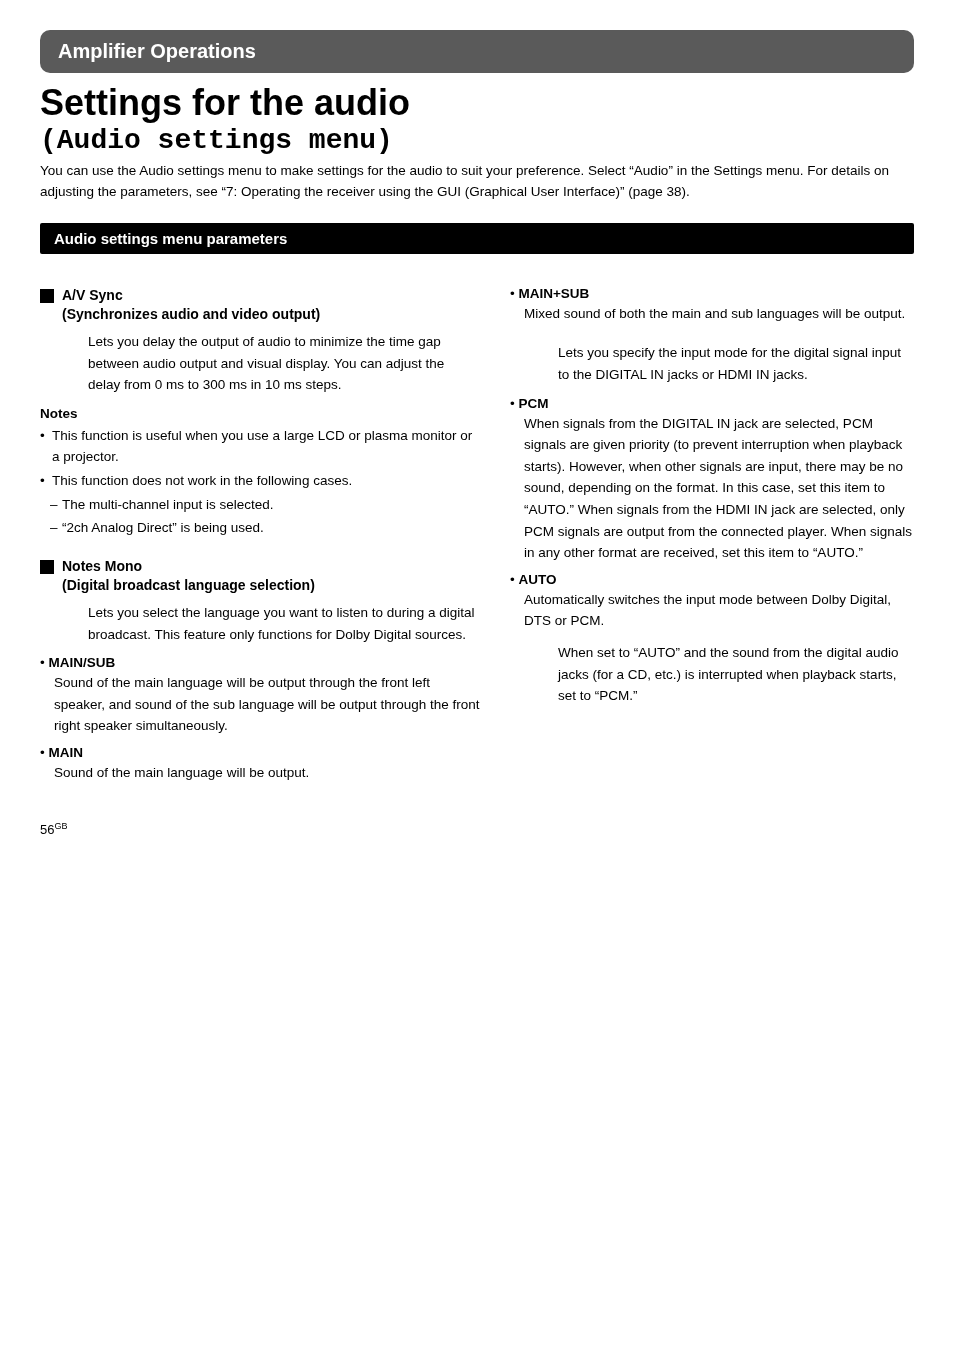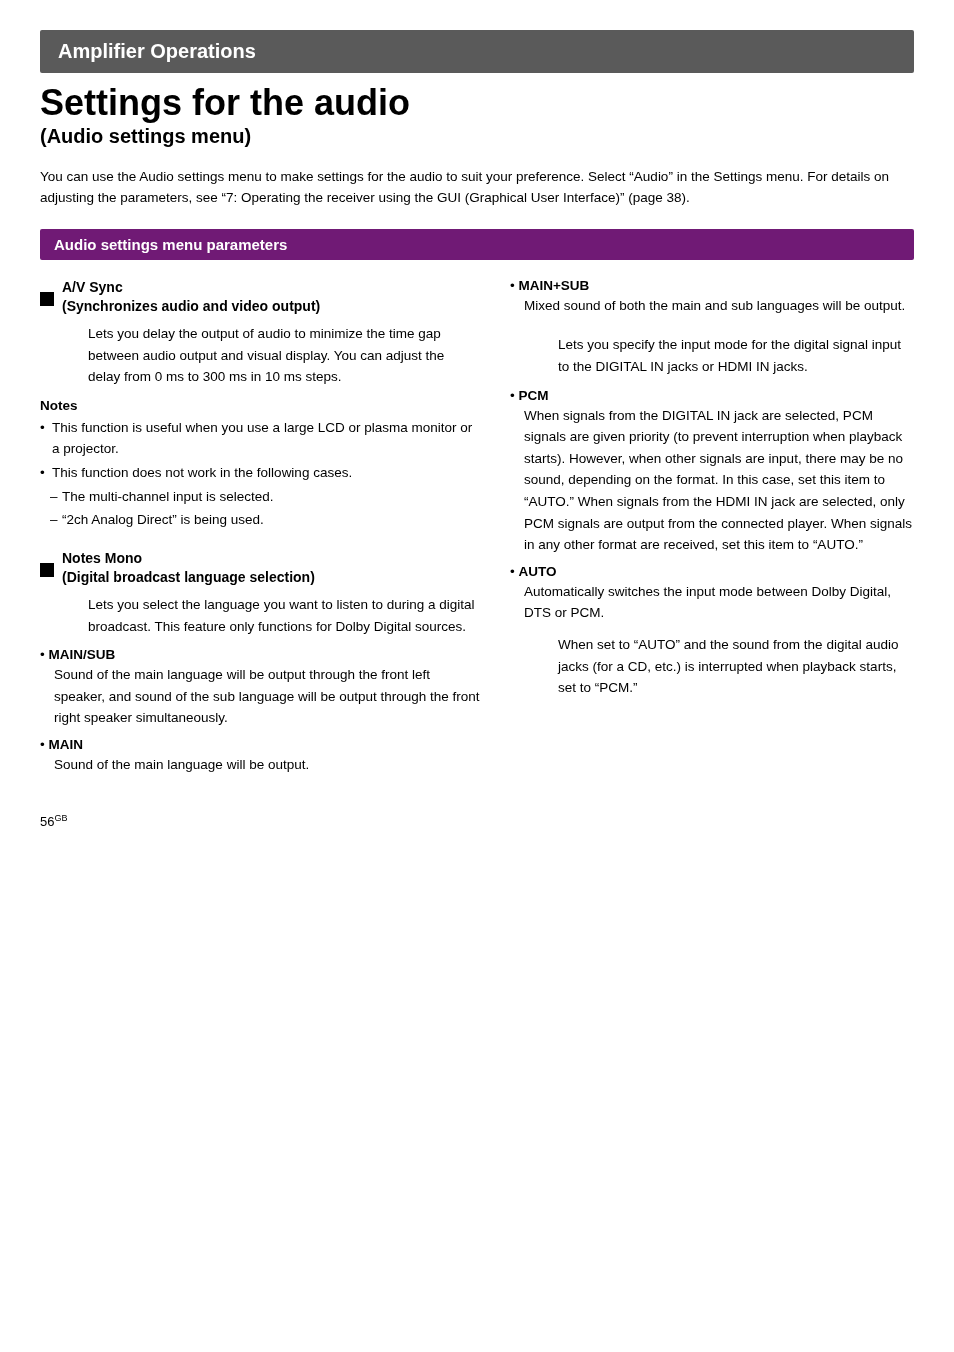--- a/index.html
+++ b/index.html
@@ -13,70 +13,71 @@
       padding: 30px 40px 40px 40px;
     }
 
     .amplifier-header {
       background: #5a5a5a;
       color: #ffffff;
       padding: 10px 18px;
       font-size: 20px;
       font-weight: bold;
       margin-bottom: 10px;
-      border-radius: 2px;
+      border-radius: 10px;
     }
 
     .main-title {
       font-size: 36px;
       font-weight: bold;
       line-height: 1.1;
       margin-top: 8px;
       margin-bottom: 2px;
     }
 
     .sub-title {
-      font-size: 20px;
-      font-weight: bold;
-      margin-bottom: 18px;
+      font-size: 28px;
+      font-weight: bold;
+      margin-bottom: 4px;
+      font-family: Liberation Mono, monospace;
     }
 
     .intro-text {
       font-size: 13.5px;
       line-height: 1.6;
       margin-bottom: 20px;
     }
 
     .section-bar {
-      background: #701a75;
+      background: #000000;
       color: #ffffff;
       font-size: 15px;
       font-weight: bold;
       padding: 7px 14px;
-      margin-bottom: 18px;
+      margin-bottom: 32px;
       border-radius: 2px;
     }
 
     .two-col {
       display: flex;
       gap: 30px;
     }
 
     .col-left {
       flex: 0 0 440px;
       max-width: 440px;
     }
 
     .col-right {
       flex: 1;
     }
 
     .section-heading {
       display: flex;
-      align-items: center;
+      align-items: flex-start;
       margin-bottom: 6px;
     }
 
     .black-square {
       display: inline-block;
       width: 14px;
       height: 14px;
       background: #000;
       margin-right: 8px;
       margin-top: 3px;

